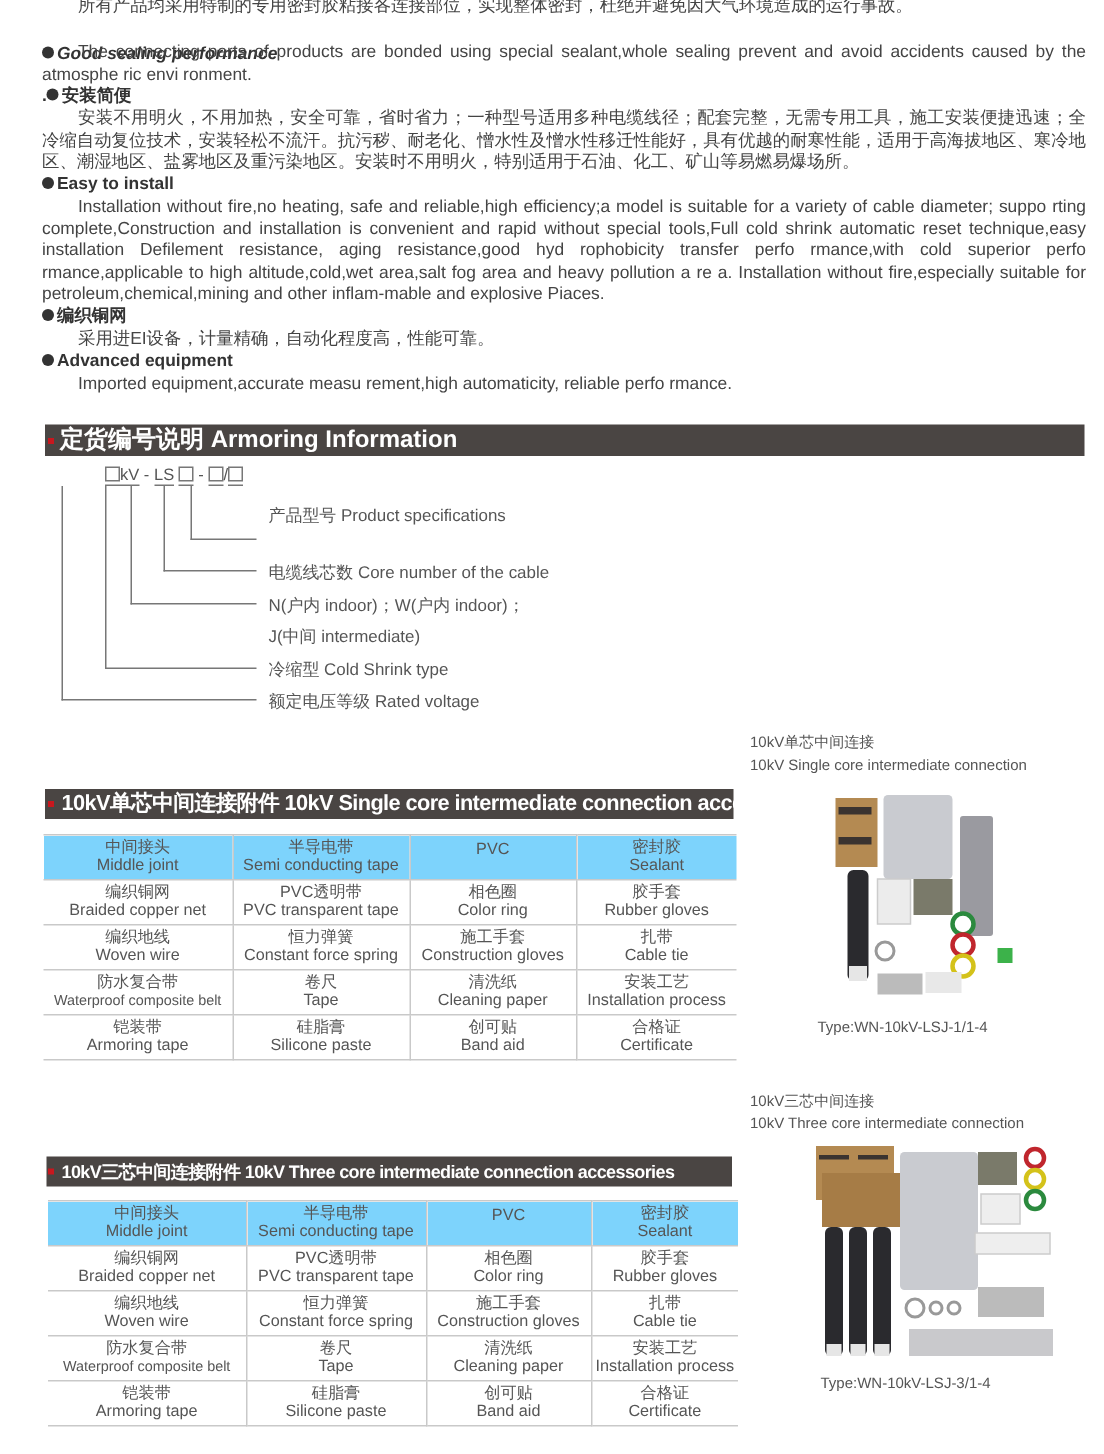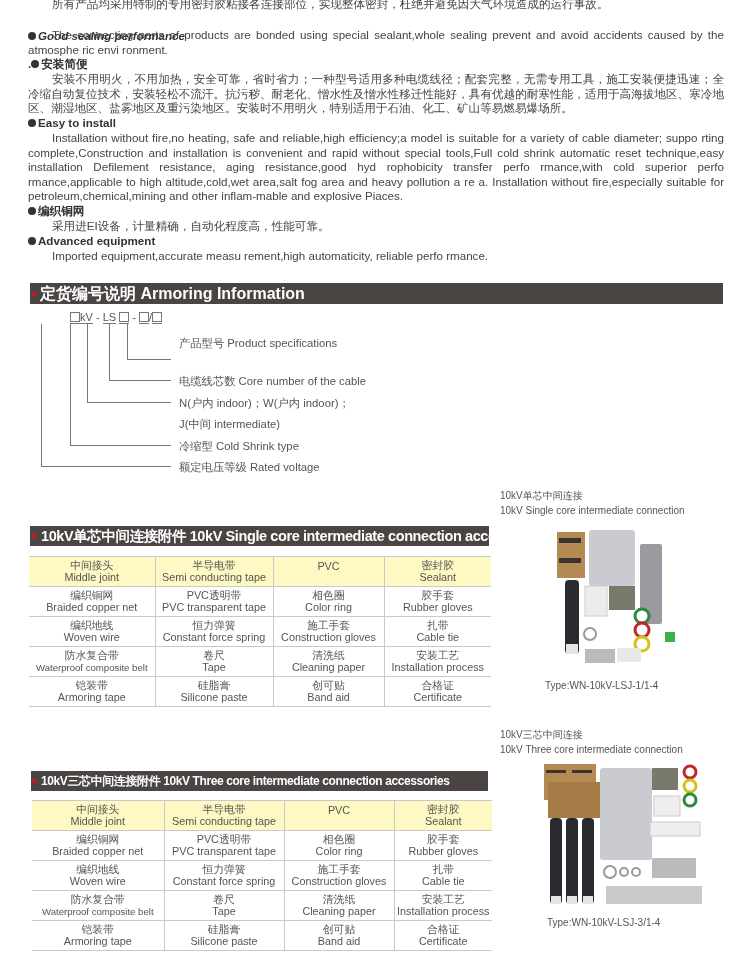--- a/index.html
+++ b/index.html
@@ -21,21 +21,21 @@
   .uline { border-bottom: 1px solid #777; }
   .vline { position: absolute; width: 1px; background: #777; }
   .hline { position: absolute; height: 1px; background: #777; }
   .leg { position: absolute; font-size: 11.3px; color: #555; white-space: nowrap; }
 
   
   table.acc { position: absolute; border-collapse: collapse; font-family: "Liberation Sans", sans-serif; table-layout: fixed; }
   table.acc td { text-align: center; font-size: 10.8px; line-height: 11.5px; color: #555; padding: 1px 0 1px 0;
                  border-right: 1px solid #c9c9c9; border-bottom: 1px solid #c9c9c9; white-space: nowrap; overflow: hidden; vertical-align: middle; }
   table.acc td:last-child { border-right: none; }
-  table.acc tr.head td { background: #fef9c3; }
+  table.acc tr.head td { background: #7dd3fc; }
   table.acc tr:first-child td { border-top: 1px solid #c9c9c9; }
   table.acc .en { display: block; }
   table.acc .cn { display: block; }
   table.acc .small { font-size: 9.6px; }
 
   .cap { position: absolute; font-size: 10px; color: #555; white-space: nowrap; }
   .photo { position: absolute; }
 </style>
 </head>
 <body>

